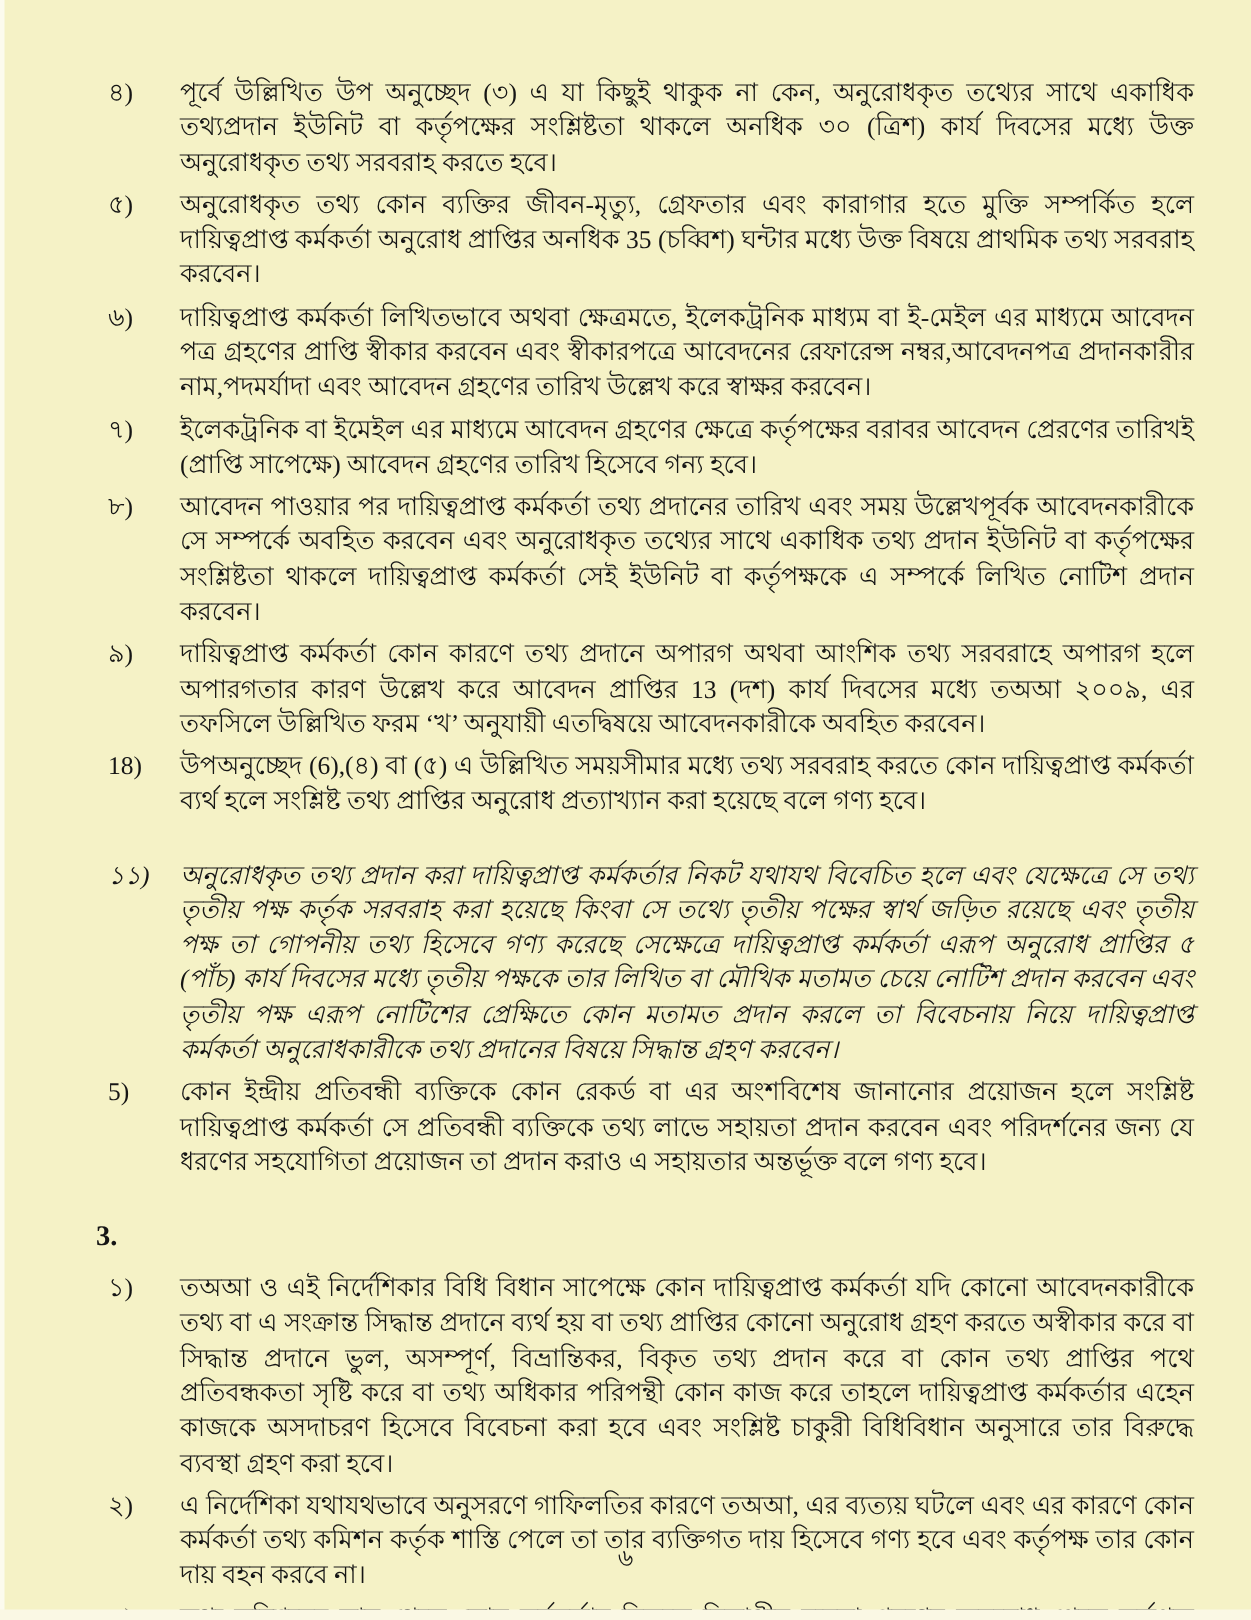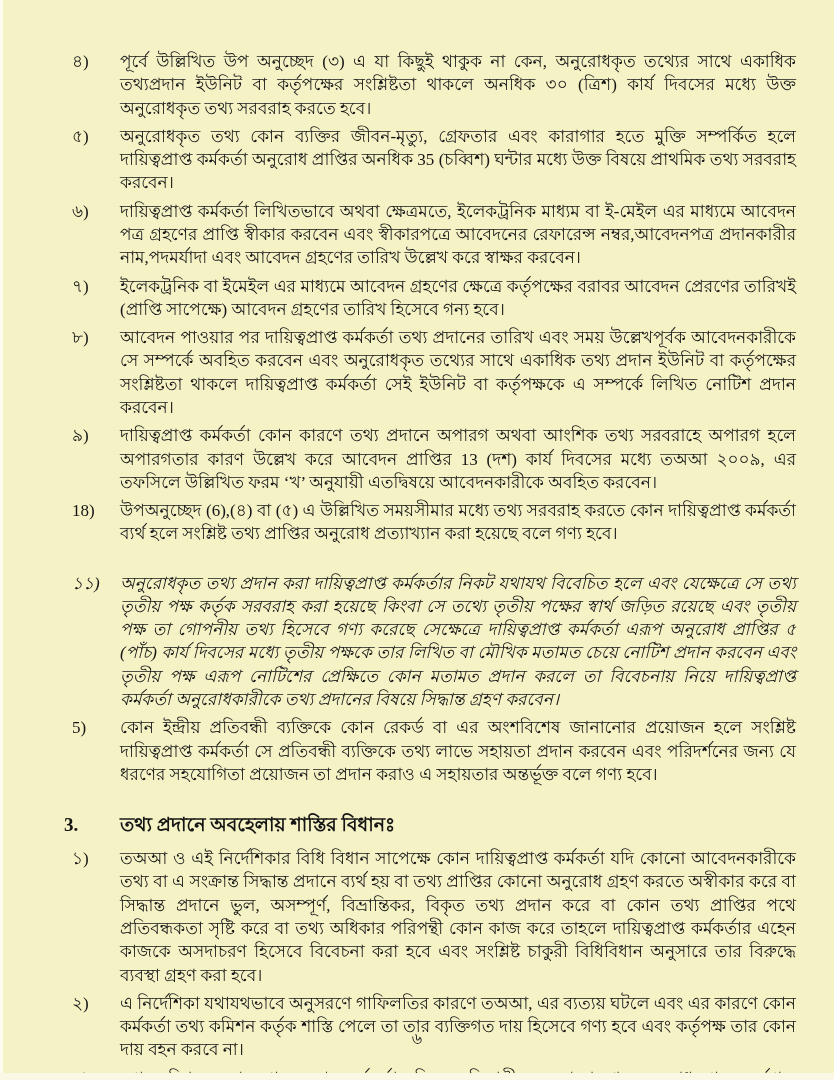--- a/index.html
+++ b/index.html
@@ -83,21 +83,20 @@
     <span class="num">১১)</span>
     <span class="txt">অনুরোধকৃত তথ্য প্রদান করা দায়িত্বপ্রাপ্ত কর্মকর্তার নিকট যথাযথ বিবেচিত হলে এবং যেক্ষেত্রে সে তথ্য তৃতীয় পক্ষ কর্তৃক সরবরাহ করা হয়েছে কিংবা সে তথ্যে তৃতীয় পক্ষের স্বার্থ জড়িত রয়েছে এবং তৃতীয় পক্ষ তা গোপনীয় তথ্য হিসেবে গণ্য করেছে সেক্ষেত্রে দায়িত্বপ্রাপ্ত কর্মকর্তা এরূপ অনুরোধ প্রাপ্তির ৫ (পাঁচ) কার্য দিবসের মধ্যে তৃতীয় পক্ষকে তার লিখিত বা মৌখিক মতামত চেয়ে নোটিশ প্রদান করবেন এবং তৃতীয় পক্ষ এরূপ নোটিশের প্রেক্ষিতে কোন মতামত প্রদান করলে তা বিবেচনায় নিয়ে দায়িত্বপ্রাপ্ত কর্মকর্তা অনুরোধকারীকে তথ্য প্রদানের বিষয়ে সিদ্ধান্ত গ্রহণ করবেন।</span>
   </div>
   <div class="item">
     <span class="num">5)</span>
     <span class="txt">কোন ইন্দ্রীয় প্রতিবন্ধী ব্যক্তিকে কোন রেকর্ড বা এর অংশবিশেষ জানানোর  প্রয়োজন হলে সংশ্লিষ্ট দায়িত্বপ্রাপ্ত কর্মকর্তা সে প্রতিবন্ধী ব্যক্তিকে তথ্য লাভে সহায়তা প্রদান করবেন এবং পরিদর্শনের জন্য যে ধরণের সহযোগিতা প্রয়োজন তা প্রদান করাও এ সহায়তার অন্তর্ভূক্ত বলে গণ্য হবে।</span>
   </div>
 
   <div class="sec-head">
     <span class="num">3.</span>
-    <span>তথ্য প্রদানে অবহেলায় শাস্তির বিধানঃ</span>
   </div>
 
   <div class="item">
     <span class="num">১)</span>
     <span class="txt">তঅআ  ও এই নির্দেশিকার বিধি বিধান সাপেক্ষে কোন দায়িত্বপ্রাপ্ত কর্মকর্তা যদি কোনো আবেদনকারীকে তথ্য বা এ সংক্রান্ত  সিদ্ধান্ত প্রদানে ব্যর্থ হয় বা তথ্য প্রাপ্তির কোনো অনুরোধ গ্রহণ করতে অস্বীকার করে বা সিদ্ধান্ত প্রদানে ভুল, অসম্পূর্ণ, বিভ্রান্তিকর, বিকৃত তথ্য প্রদান করে বা কোন তথ্য প্রাপ্তির পথে প্রতিবন্ধকতা সৃষ্টি করে বা তথ্য অধিকার পরিপন্থী কোন কাজ করে তাহলে দায়িত্বপ্রাপ্ত কর্মকর্তার এহেন কাজকে অসদাচরণ হিসেবে বিবেচনা করা হবে এবং সংশ্লিষ্ট চাকুরী বিধিবিধান অনুসারে তার বিরুদ্ধে ব্যবস্থা গ্রহণ করা হবে।</span>
   </div>
   <div class="item">
     <span class="num">২)</span>
     <span class="txt">এ  নির্দেশিকা যথাযথভাবে অনুসরণে গাফিলতির কারণে তঅআ, এর ব্যত্যয় ঘটলে এবং এর কারণে কোন কর্মকর্তা তথ্য কমিশন কর্তৃক শাস্তি পেলে তা তার ব্যক্তিগত দায় হিসেবে গণ্য হবে এবং কর্তৃপক্ষ তার কোন দায় বহন করবে না।</span>
   </div>

